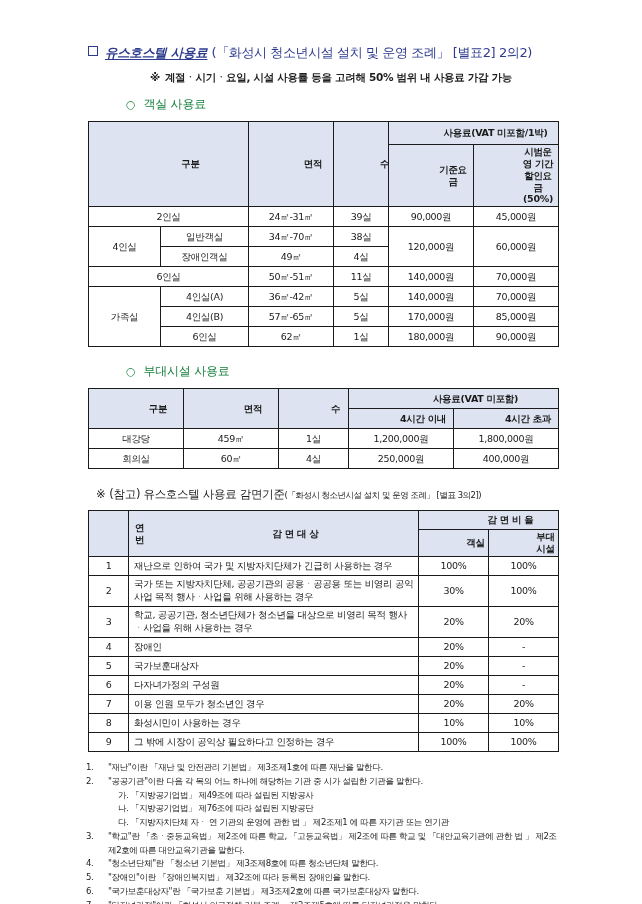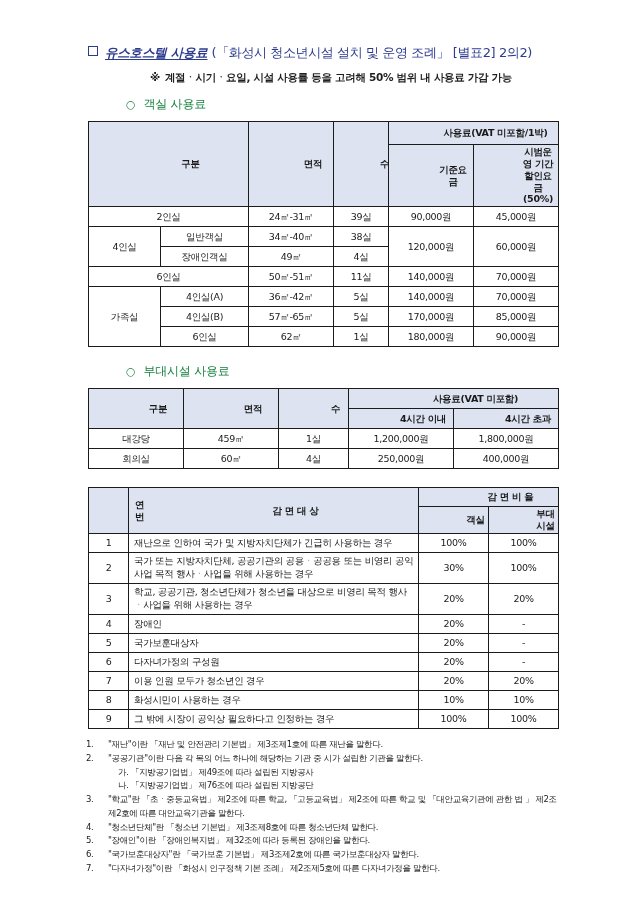--- a/index.html
+++ b/index.html
@@ -214,21 +214,21 @@
       <tr>
         <td colspan="2">2인실</td>
         <td>24㎡-31㎡</td>
         <td>39실</td>
         <td>90,000원</td>
         <td>45,000원</td>
       </tr>
       <tr>
         <td rowspan="2">4인실</td>
         <td>일반객실</td>
-        <td>34㎡-40㎡</td>
+        <td>34㎡-70㎡</td>
         <td>38실</td>
         <td rowspan="2">120,000원</td>
         <td rowspan="2">60,000원</td>
       </tr>
       <tr>
         <td>장애인객실</td>
         <td>49㎡</td>
         <td>4실</td>
       </tr>
       <tr>
@@ -298,20 +298,23 @@
       <tr>
         <td>회의실</td>
         <td>60㎡</td>
         <td>4실</td>
         <td>250,000원</td>
         <td>400,000원</td>
       </tr>
     </tbody>
   </table>
 
+  <div class="ref-line">
+    <span class="star">※</span><span>(참고) 유스호스텔 사용료 감면기준</span><span class="tiny">(「화성시 청소년시설 설치 및 운영 조례」 [별표 3의2])</span>
+  </div>
 
   <table class="doc" id="tbl-discount">
     <colgroup>
       <col style="width:40px">
         <col style="width:290px">
         <col style="width:70px">
         <col style="width:70px">
     </colgroup>
     <thead>
       <tr>
@@ -382,20 +385,21 @@
     </tbody>
   </table>
 
   <ol class="remarks">
     <li><span class="num">1.</span><span>"재난"이란 「재난 및 안전관리 기본법」 제3조제1호에 따른 재난을 말한다.</span></li>
     <li><span class="num">2.</span><span>"공공기관"이란 다음 각 목의 어느 하나에 해당하는 기관 중 시가 설립한 기관을 말한다.</span></li>
   </ol>
   <ul class="sub-remarks">
     <li><span class="mk">가.</span><span>「지방공기업법」 제49조에 따라 설립된 지방공사</span></li>
     <li><span class="mk">나.</span><span>「지방공기업법」 제76조에 따라 설립된 지방공단</span></li>
+    <li><span class="mk">다.</span><span>「지방자치단체   자ㆍ  연 기관의 운영에 관한 법 」 제2조제1 에 따른   자기관 또는   연기관</span></li>
   </ul>
   <ol class="remarks">
     <li><span class="num">3.</span><span>"학교"란 「초ㆍ중등교육법」 제2조에 따른 학교, 「고등교육법」 제2조에 따른 학교 및 「대안교육기관에 관한 법 」 제2조제2호에 따른 대안교육기관을 말한다.</span></li>
     <li><span class="num">4.</span><span>"청소년단체"란 「청소년 기본법」 제3조제8호에 따른 청소년단체  말한다.</span></li>
     <li><span class="num">5.</span><span>"장애인"이란 「장애인복지법」 제32조에 따라 등록된 장애인을 말한다.</span></li>
     <li><span class="num">6.</span><span>"국가보훈대상자"란 「국가보훈 기본법」 제3조제2호에 따른 국가보훈대상자  말한다.</span></li>
     <li><span class="num">7.</span><span>"다자녀가정"이란 「화성시 인구정책 기본 조례」 제2조제5호에 따른 다자녀가정을 말한다.</span></li>
   </ol>
 
 </div>

